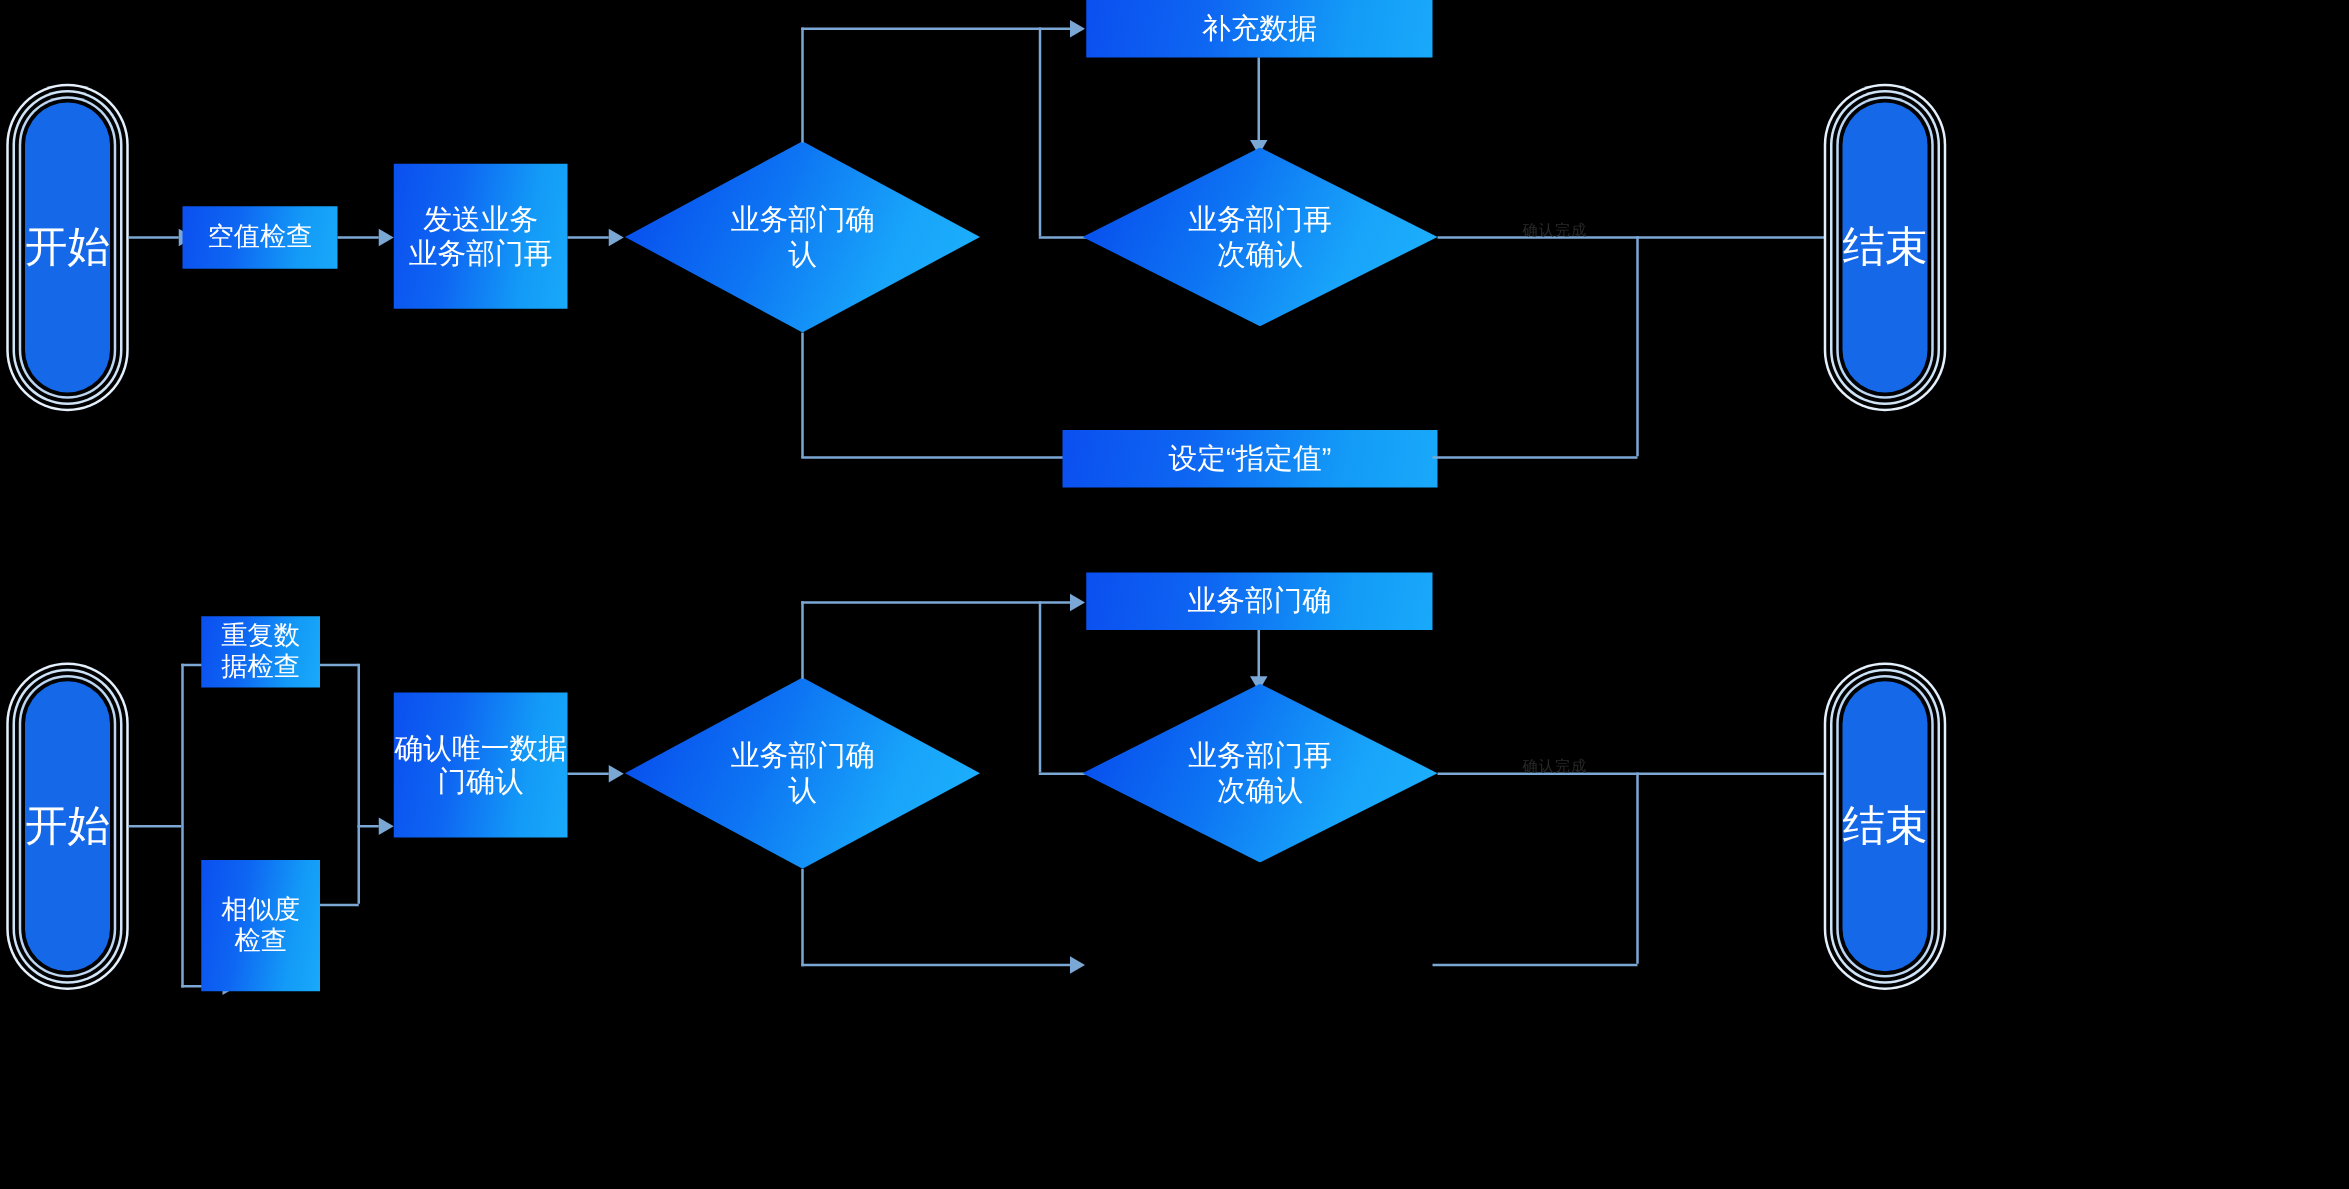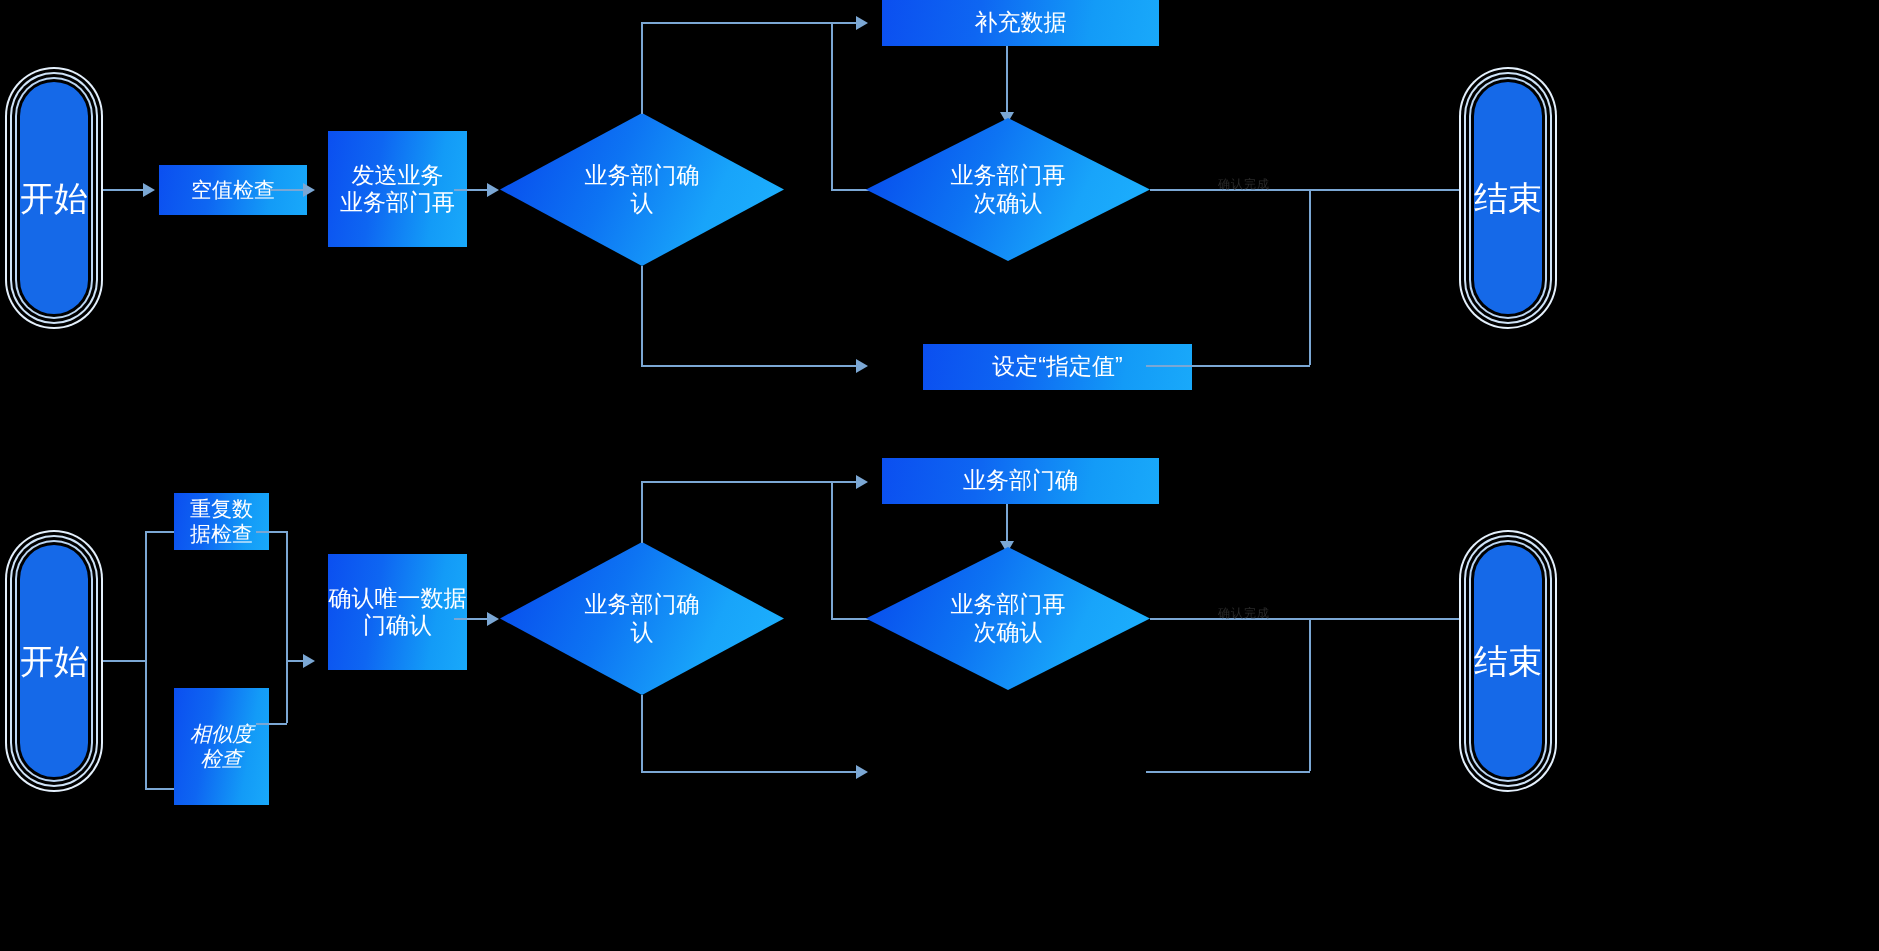--- a/index.html
+++ b/index.html
@@ -4,21 +4,21 @@
 <style>
   html,body{margin:0;padding:0;background:#000;}
   body{width:1879px;height:951px;overflow:hidden;font-family:"Liberation Sans","DejaVu Sans",sans-serif;}
   #canvas{position:relative;width:1879px;height:951px;background:#000;}
 
   
   .node{position:absolute;box-sizing:border-box;display:flex;align-items:center;justify-content:center;
         text-align:center;color:#fff;line-height:1.18;white-space:pre-line;}
 
   
-  .rect{background:linear-gradient(100deg,#0b4ff0 0%,#0e66f2 35%,#139bf7 75%,#19a9fa 100%);margin-left:13px;}
+  .rect{background:linear-gradient(100deg,#0b4ff0 0%,#0e66f2 35%,#139bf7 75%,#19a9fa 100%);}
 
   
   .term{border-radius:34px;background:#1569e8;
         box-shadow:0 0 0 3px #000, 0 0 0 5px #bcd6f2, 0 0 0 8px #000, 0 0 0 10px #cfe3f7,
                    0 0 0 13px #000, 0 0 0 15px #e4f0fc;}
 
   
   .diamond{position:absolute;}
   .diamond .shape{position:absolute;inset:0;
         background:linear-gradient(115deg,#0746ec 0%,#0d74f3 40%,#18a4fa 72%,#1eb3fd 100%);
@@ -44,21 +44,21 @@
 </head>
 <body>
 
 <div id="canvas">
 
   <div class="node term fs-term" style="left:20px;top:82px;width:68px;height:232px;">开始</div>
 
   <div class="ln lnh" style="left:103px;top:189px;width:40px;"></div>
   <div class="arrow arr-r" style="left:143px;top:183px;"></div>
 
-  <div class="node rect fs-sm" style="left:146px;top:165px;width:148px;height:50px;">空值检查</div>
+  <div class="node rect fs-sm" style="left:146px;top:165px;width:124px;height:50px;">空值检查</div>
 
   <div class="ln lnh" style="left:270px;top:189px;width:33px;"></div>
   <div class="arrow arr-r" style="left:303px;top:183px;"></div>
 
   <div class="node rect fs-mid" style="left:315px;top:131px;width:139px;height:116px;">发送业务
 业务部门再</div>
 
   <div class="ln lnh" style="left:454px;top:189px;width:33px;"></div>
   <div class="arrow arr-r" style="left:487px;top:183px;"></div>
 
@@ -87,42 +87,42 @@
   </div>
 
   <div class="ln lnh" style="left:1150px;top:189px;width:315px;"></div>
   <span class="edge-label" style="left:1218px;top:176px;">确认完成</span>
   <div class="arrow arr-r" style="left:1461px;top:183px;"></div>
 
   <div class="ln lnv" style="left:641px;top:266px;height:100px;"></div>
   <div class="ln lnh" style="left:641px;top:365px;width:215px;"></div>
   <div class="arrow arr-r" style="left:856px;top:359px;"></div>
 
-  <div class="node rect fs-mid" style="left:910px;top:344px;width:269px;height:46px;">设定“指定值”</div>
+  <div class="node rect fs-mid" style="left:850px;top:344px;width:300px;height:46px;">设定“指定值”</div>
 
   <div class="ln lnh" style="left:1146px;top:365px;width:164px;"></div>
   <div class="ln lnv" style="left:1309px;top:189px;height:176px;"></div>
 
   <div class="node term fs-term" style="left:1474px;top:82px;width:68px;height:232px;">结束</div>
 
   <div class="node term fs-term" style="left:20px;top:545px;width:68px;height:232px;">开始</div>
 
   <div class="ln lnh" style="left:103px;top:660px;width:42px;"></div>
   <div class="ln lnv" style="left:145px;top:531px;height:259px;"></div>
 
   <div class="ln lnh" style="left:145px;top:531px;width:33px;"></div>
   <div class="arrow arr-r" style="left:178px;top:525px;"></div>
 
   <div class="ln lnh" style="left:145px;top:788px;width:33px;"></div>
   <div class="arrow arr-r" style="left:178px;top:782px;"></div>
 
   <div class="node rect fs-sm" style="left:161px;top:493px;width:95px;height:57px;">重复数
 据检查</div>
 
-  <div class="node rect fs-sm" style="left:161px;top:688px;width:95px;height:117px;font-style:italic;">相似度
+  <div class="node rect fs-sm" style="left:161px;top:688px;width:95px;height:105px;">相似度
 检查</div>
 
   <div class="ln lnh" style="left:256px;top:531px;width:31px;"></div>
   <div class="ln lnh" style="left:256px;top:723px;width:31px;"></div>
   <div class="ln lnv" style="left:286px;top:531px;height:192px;"></div>
   <div class="ln lnh" style="left:286px;top:660px;width:17px;"></div>
   <div class="arrow arr-r" style="left:303px;top:654px;"></div>
 
   <div class="node rect fs-mid" style="left:315px;top:554px;width:139px;height:116px;">确认唯一数据
 门确认</div>

